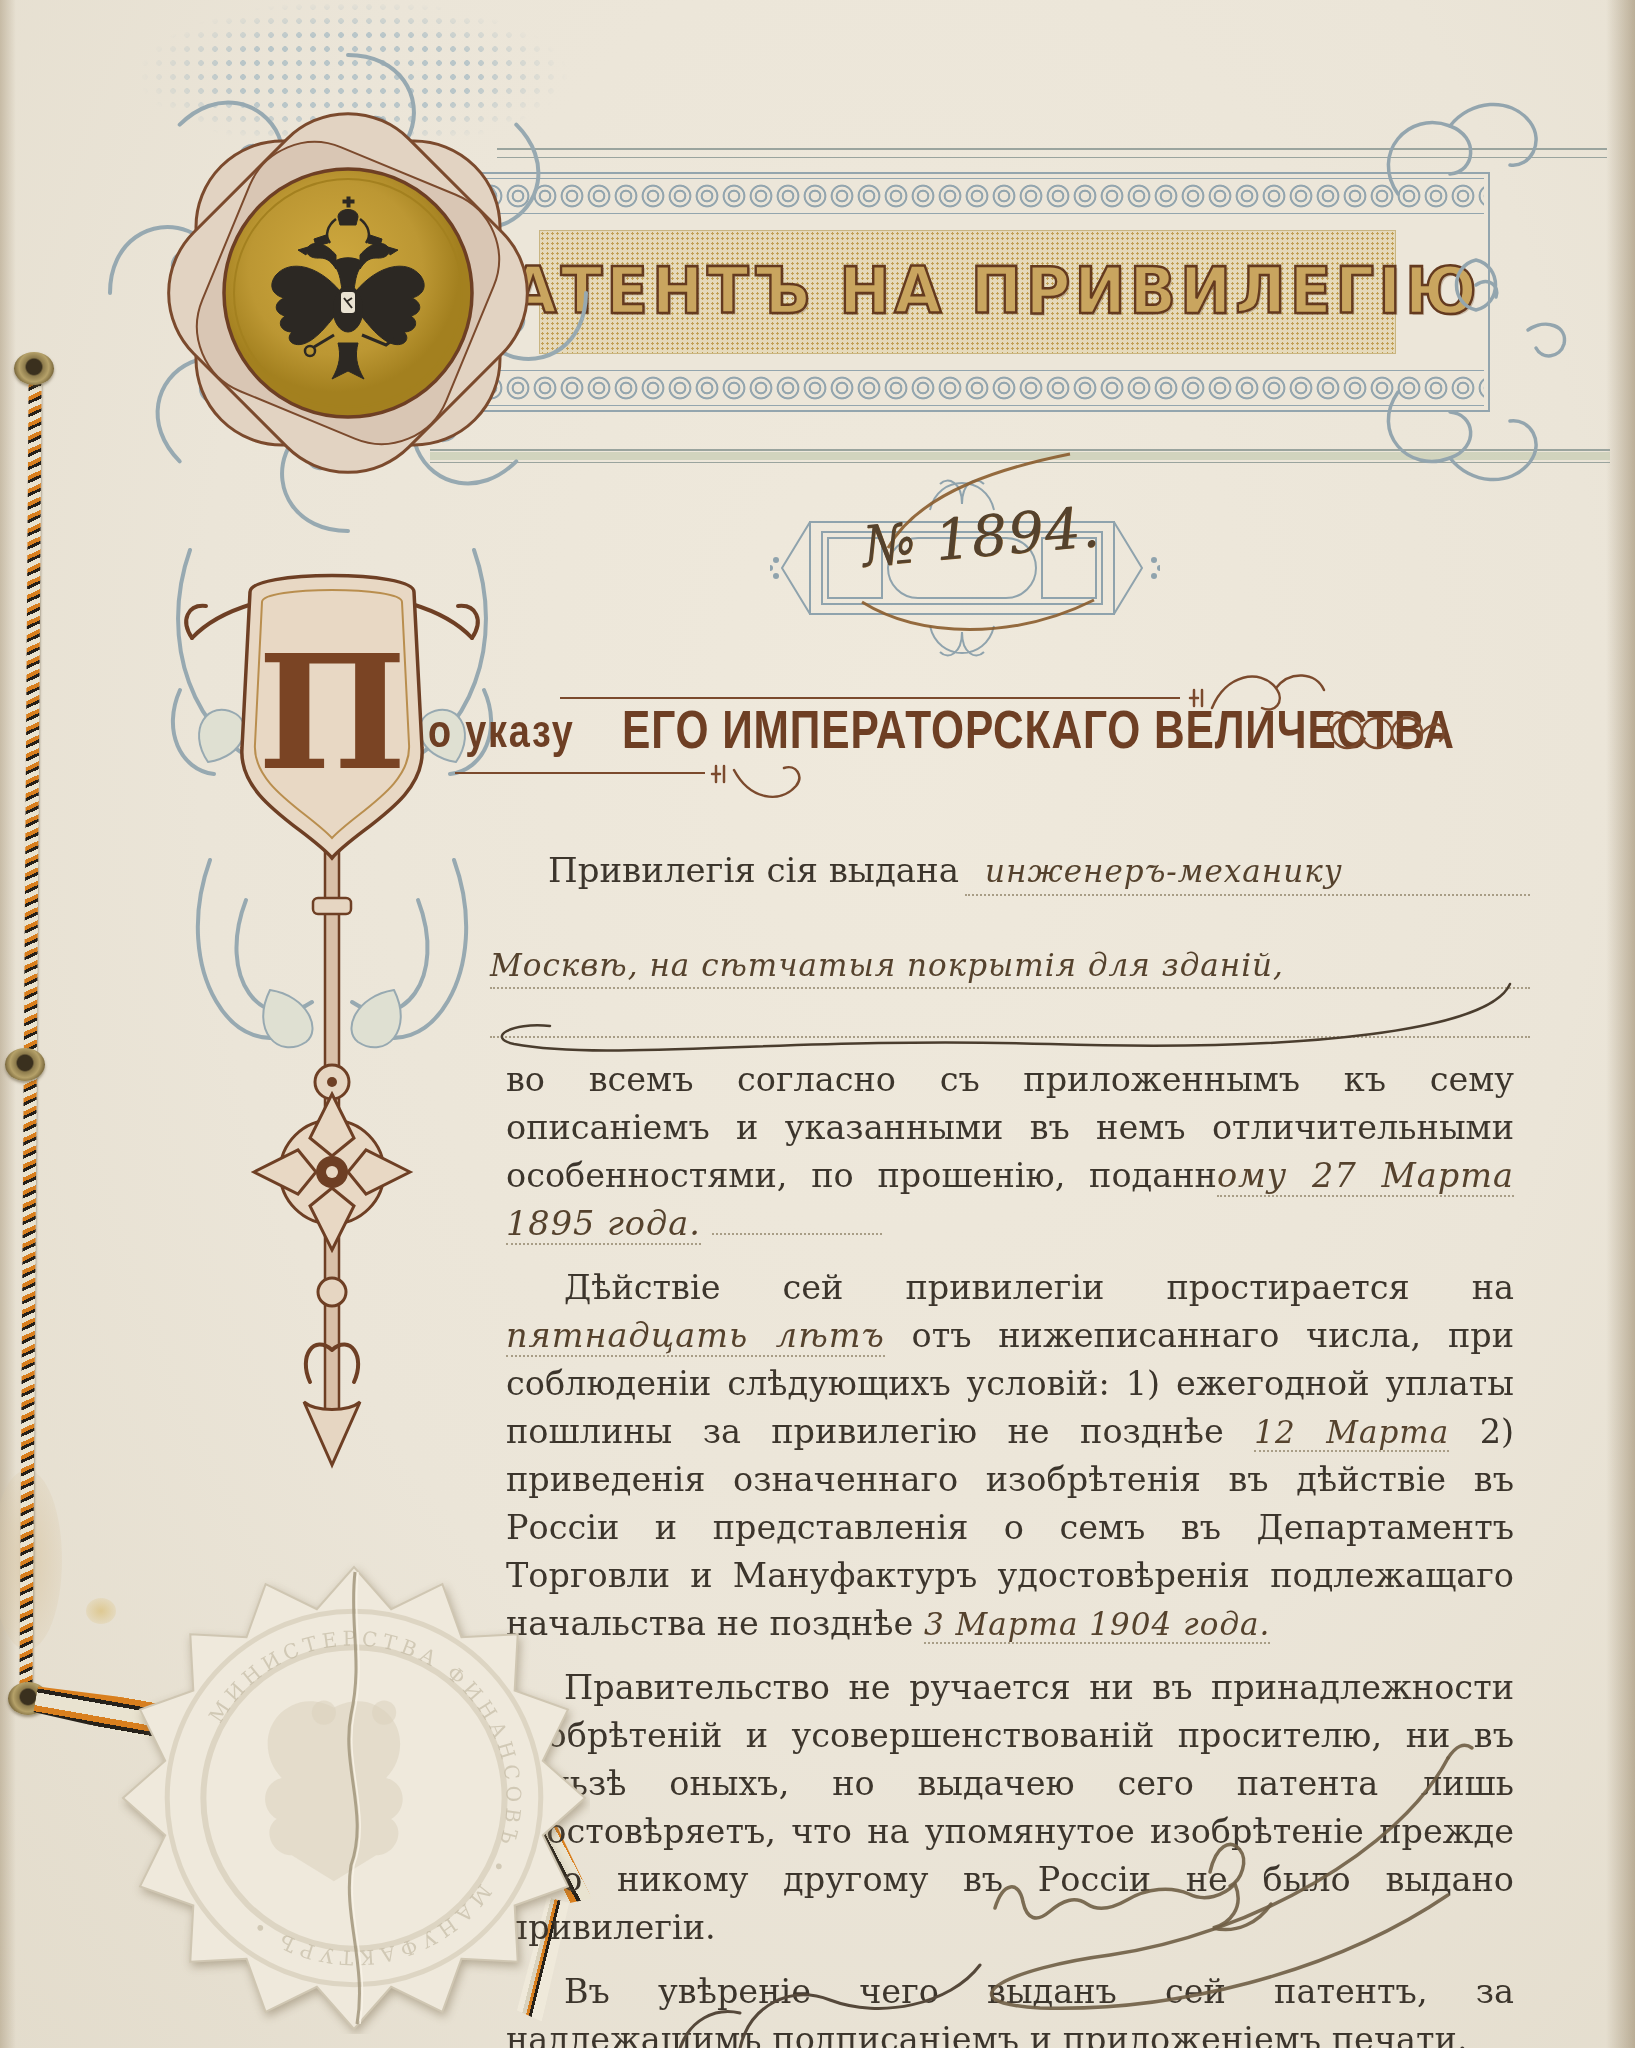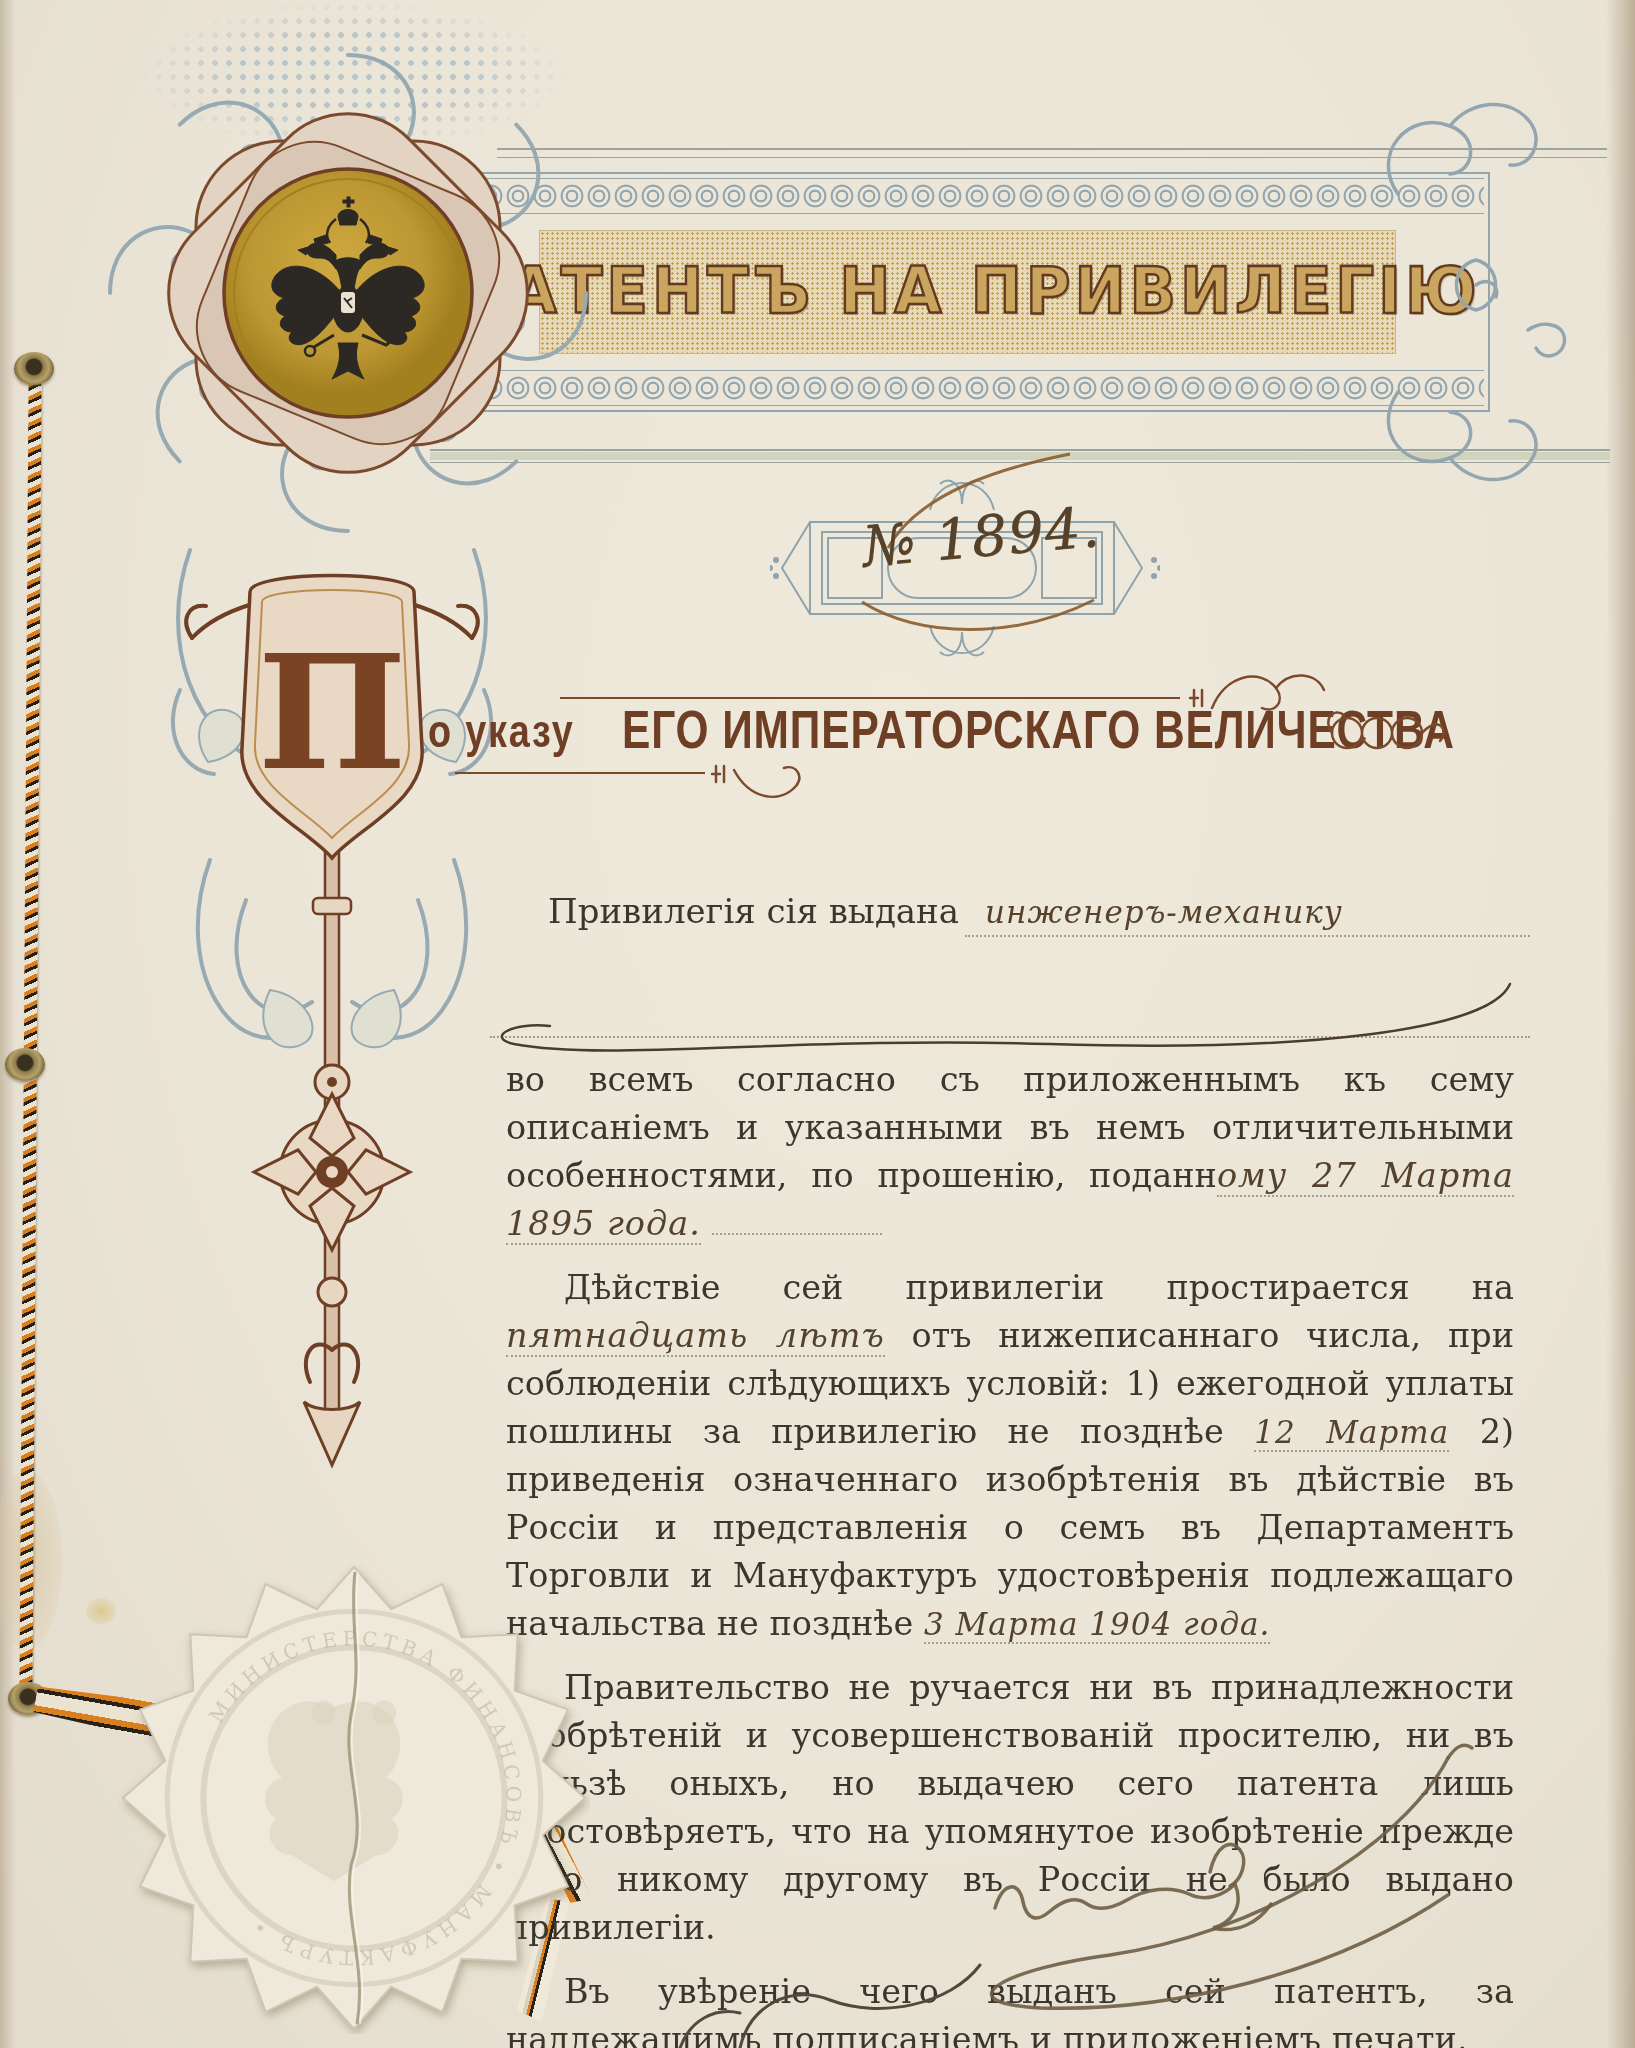--- a/index.html
+++ b/index.html
@@ -272,24 +272,27 @@
   <svg class="abs curl" style="left:708px;top:756px;" width="120" height="50" viewBox="0 0 120 50">
     <path d="M4,18 h8 M8,10 v16 M16,10 v16"></path>
     <path d="M26,14 C42,44 72,48 88,30 C96,20 88,8 76,12"></path>
   </svg>
   <svg class="abs curl" style="left:1318px;top:700px;" width="150" height="66" viewBox="0 0 150 66">
     <path d="M14,33 a15,15 0 1 1 30,0 a15,15 0 1 1 30,0 a15,15 0 1 1 30,0"></path>
     <path d="M14,33 a15,15 0 1 0 30,0 a15,15 0 1 0 30,0 a15,15 0 1 0 30,0"></path>
     <path d="M104,33 c16,-18 28,-4 18,8 M14,33 c-10,-14 2,-26 12,-18"></path>
   </svg>
 
-  <div class="abs bodyline fillflex" style="top:888px;">
+  <div class="abs bodyline fillflex" style="top:847px;">
     <span style="display:inline-block;width:58px;"></span>
     <span>Привилегія сія выдана</span>
     <span class="grow"><span class="hw big" style="margin-left:20px;">инженеръ-механику</span></span>
+  </div>
+  <div class="abs bodyline dotline" style="top:941px;">
+    <span class="hw big">Москвѣ, на сѣтчатыя покрытія для зданій,</span>
   </div>
   <div class="abs bodyline dotline" style="top:990px;"></div>
   <svg class="abs" style="left:490px;top:978px;" width="1040" height="112" viewBox="0 0 1040 112">
     <path d="M1020,6 C1000,52 820,74 560,66 C300,58 120,84 24,66 C-4,60 20,44 60,48" stroke="#4a3d2e" stroke-width="2.5" fill="none" stroke-linecap="round"></path>
   </svg>
 
   <div class="abs flow">
     <p>
       <span>во всемъ согласно съ приложеннымъ къ сему описаніемъ и указанными въ немъ отличительными особенностями, по прошенію, поданн</span><span class="hw hw-u">ому 27 Марта 1895 года.</span>
       <span class="dotfill"></span>

